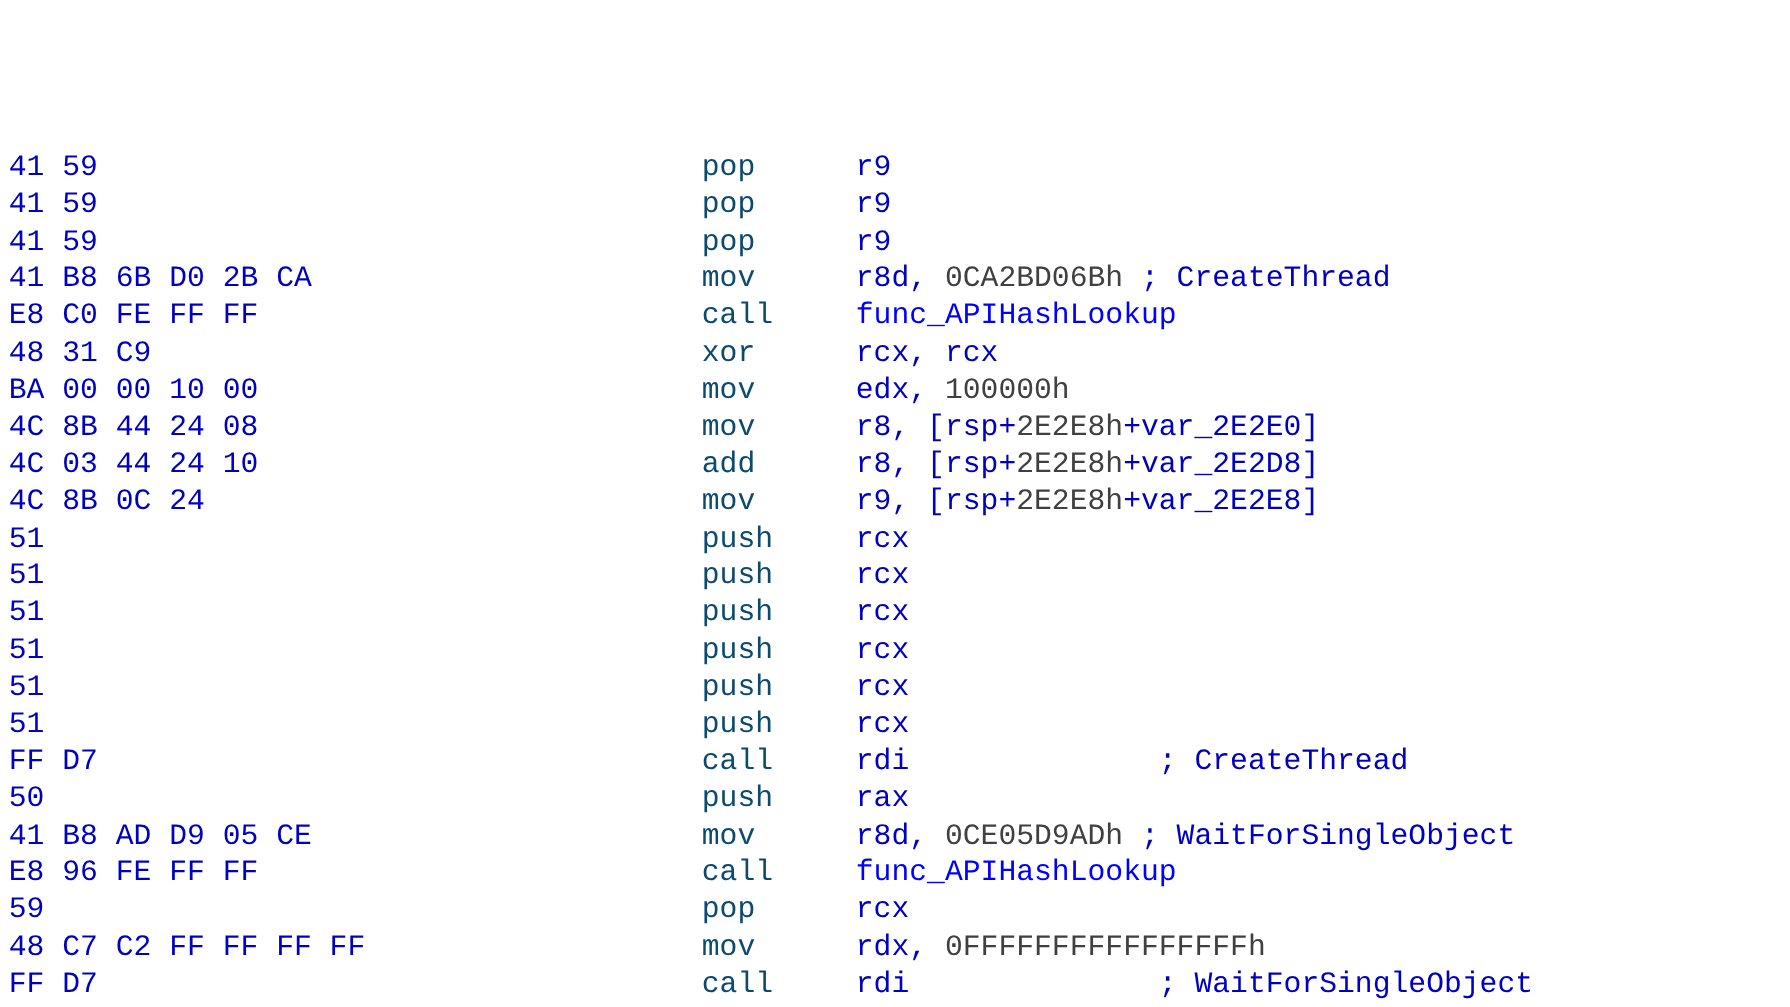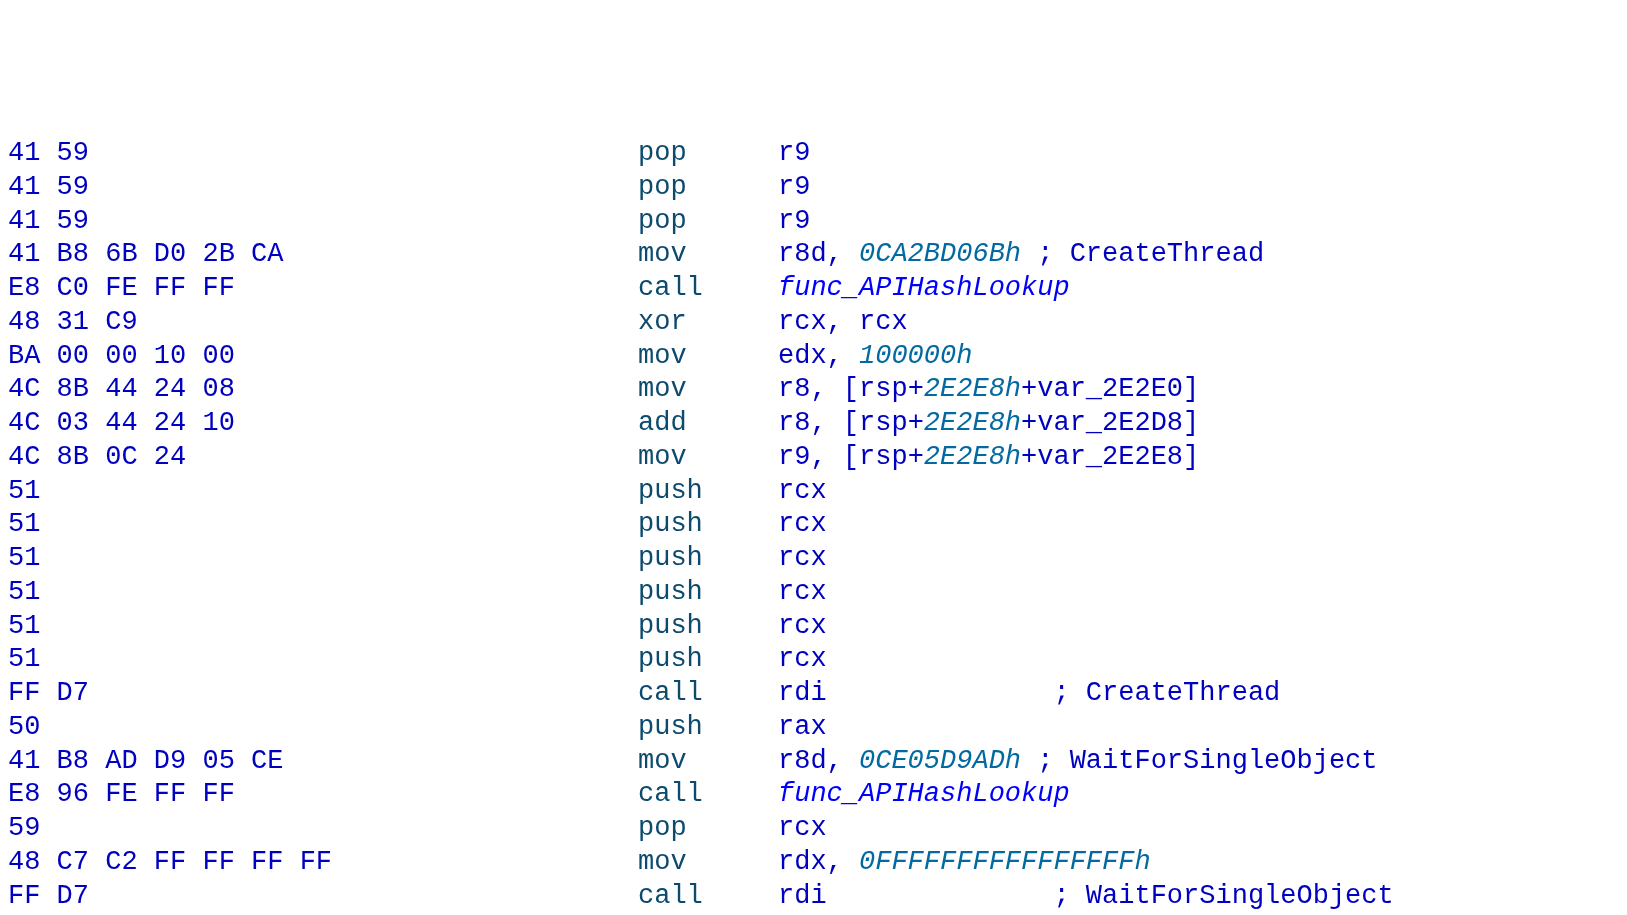--- a/index.html
+++ b/index.html
@@ -26,22 +26,22 @@
       color: #0000c0;
     }
     .mnemonic {
       width: 140px;
       min-width: 140px;
       color: #0c4a6e;
     }
     .operands {
       color: #0000c0;
     }
-    .num { color: #0369a1; font-style: italic; }
-    .func { color: #0000ff; font-style: italic; }
+    .num { color: #404040; }
+    .func { color: #0000ff; }
     .punct { color: #0000c0; }
     .varname { color: #0000c0; font-family: Liberation Mono, monospace; }
   </style>
 </head>
 <body>
 
 
 
 <div id="listing"><div class="line"><span class="hex">41 59</span><span class="mnemonic">pop</span><span class="operands"><span>r9</span></span></div><div class="line"><span class="hex">41 59</span><span class="mnemonic">pop</span><span class="operands"><span>r9</span></span></div><div class="line"><span class="hex">41 59</span><span class="mnemonic">pop</span><span class="operands"><span>r9</span></span></div><div class="line"><span class="hex">41 B8 6B D0 2B CA</span><span class="mnemonic">mov</span><span class="operands"><span>r8d</span><span class="punct">, </span><span class="num">0CA2BD06Bh</span><span class="punct"> ; </span><span>CreateThread</span></span></div><div class="line"><span class="hex">E8 C0 FE FF FF</span><span class="mnemonic">call</span><span class="operands"><span class="func">func_APIHashLookup</span></span></div><div class="line"><span class="hex">48 31 C9</span><span class="mnemonic">xor</span><span class="operands"><span>rcx</span><span class="punct">, </span><span>rcx</span></span></div><div class="line"><span class="hex">BA 00 00 10 00</span><span class="mnemonic">mov</span><span class="operands"><span>edx</span><span class="punct">, </span><span class="num">100000h</span></span></div><div class="line"><span class="hex">4C 8B 44 24 08</span><span class="mnemonic">mov</span><span class="operands"><span>r8</span><span class="punct">, [</span><span>rsp</span><span class="punct">+</span><span class="num">2E2E8h</span><span class="punct">+</span><span class="varname">var_2E2E0</span><span class="punct">]</span></span></div><div class="line"><span class="hex">4C 03 44 24 10</span><span class="mnemonic">add</span><span class="operands"><span>r8</span><span class="punct">, [</span><span>rsp</span><span class="punct">+</span><span class="num">2E2E8h</span><span class="punct">+</span><span class="varname">var_2E2D8</span><span class="punct">]</span></span></div><div class="line"><span class="hex">4C 8B 0C 24</span><span class="mnemonic">mov</span><span class="operands"><span>r9</span><span class="punct">, [</span><span>rsp</span><span class="punct">+</span><span class="num">2E2E8h</span><span class="punct">+</span><span class="varname">var_2E2E8</span><span class="punct">]</span></span></div><div class="line"><span class="hex">51</span><span class="mnemonic">push</span><span class="operands"><span>rcx</span></span></div><div class="line"><span class="hex">51</span><span class="mnemonic">push</span><span class="operands"><span>rcx</span></span></div><div class="line"><span class="hex">51</span><span class="mnemonic">push</span><span class="operands"><span>rcx</span></span></div><div class="line"><span class="hex">51</span><span class="mnemonic">push</span><span class="operands"><span>rcx</span></span></div><div class="line"><span class="hex">51</span><span class="mnemonic">push</span><span class="operands"><span>rcx</span></span></div><div class="line"><span class="hex">51</span><span class="mnemonic">push</span><span class="operands"><span>rcx</span></span></div><div class="line"><span class="hex">FF D7</span><span class="mnemonic">call</span><span class="operands"><span>rdi</span><span>              </span><span class="punct">; </span><span>CreateThread</span></span></div><div class="line"><span class="hex">50</span><span class="mnemonic">push</span><span class="operands"><span>rax</span></span></div><div class="line"><span class="hex">41 B8 AD D9 05 CE</span><span class="mnemonic">mov</span><span class="operands"><span>r8d</span><span class="punct">, </span><span class="num">0CE05D9ADh</span><span class="punct"> ; </span><span>WaitForSingleObject</span></span></div><div class="line"><span class="hex">E8 96 FE FF FF</span><span class="mnemonic">call</span><span class="operands"><span class="func">func_APIHashLookup</span></span></div><div class="line"><span class="hex">59</span><span class="mnemonic">pop</span><span class="operands"><span>rcx</span></span></div><div class="line"><span class="hex">48 C7 C2 FF FF FF FF</span><span class="mnemonic">mov</span><span class="operands"><span>rdx</span><span class="punct">, </span><span class="num">0FFFFFFFFFFFFFFFFh</span></span></div><div class="line"><span class="hex">FF D7</span><span class="mnemonic">call</span><span class="operands"><span>rdi</span><span>              </span><span class="punct">; </span><span>WaitForSingleObject</span></span></div><div class="line"><span class="hex">C3</span><span class="mnemonic">retn</span><span class="operands"></span></div></div>
 

